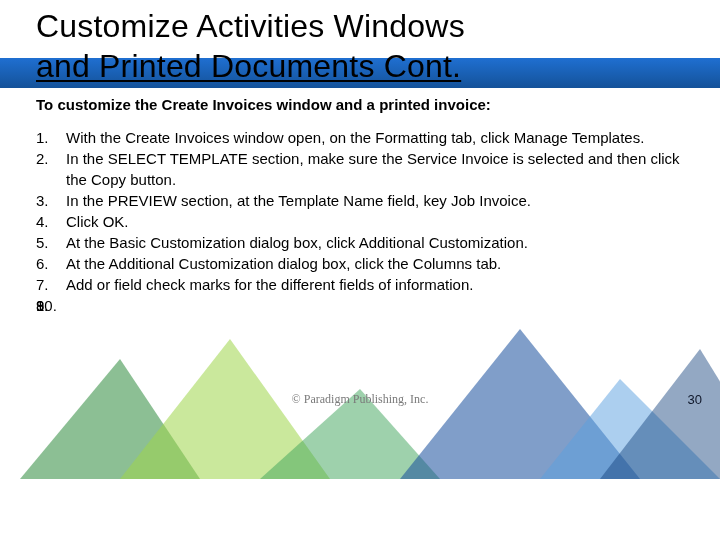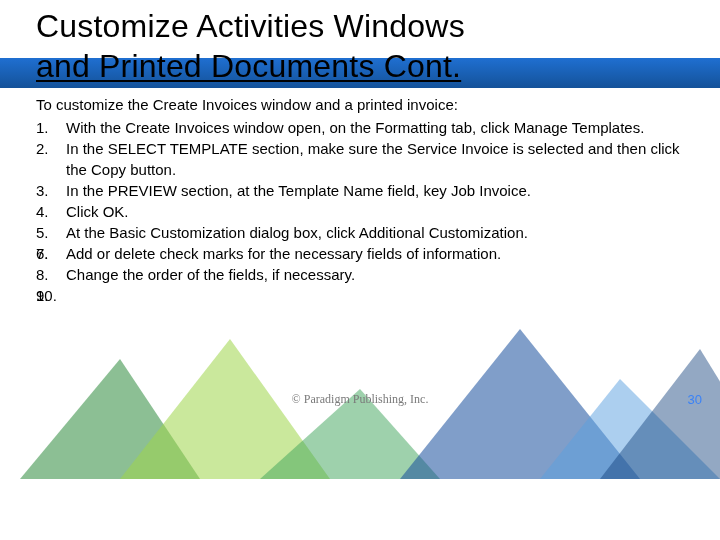--- a/index.html
+++ b/index.html
@@ -40,21 +40,21 @@
   .body {
     position: absolute;
     top: 94px;
     left: 36px;
     width: 648px;
     font-size: 15px;
     line-height: 21px;
     color: #000;
     z-index: 2;
   }
-  .intro { font-weight: 400; margin-bottom: 2px; }
+  .intro { font-weight: 700; margin-bottom: 12px; }
   ol.steps {
     list-style: none;
     counter-reset: step;
     padding-left: 0;
   }
   ol.steps > li {
     position: relative;
     padding-left: 30px;
     margin: 0;
   }
@@ -76,21 +76,21 @@
     font-size: 12px;
     color: #7a7a7a;
     z-index: 2;
     font-family: Liberation Serif, serif;
   }
   .pagenum {
     position: absolute;
     bottom: 12px;
     right: 18px;
     font-size: 13px;
-    color: #3b82f6;
+    color: #0f172a;
     z-index: 2;
   }
   
   .deco {
     position: absolute;
     bottom: -60px;
     left: 0;
     width: 720px;
     height: 200px;
     z-index: 1;
@@ -110,23 +110,23 @@
   </div>
 
   <div class="body">
     <div class="intro">To customize the Create Invoices window and a printed invoice:</div>
     <ol class="steps">
       <li><span class="num">1.</span><span>With the Create Invoices window open, on the Formatting tab, click Manage Templates.</span></li>
       <li><span class="num">2.</span><span>In the SELECT TEMPLATE section, make sure the Service Invoice is selected and then click the Copy button.</span></li>
       <li><span class="num">3.</span><span>In the PREVIEW section, at the Template Name field, key Job Invoice.</span></li>
       <li><span class="num">4.</span><span>Click OK.</span></li>
       <li><span class="num">5.</span><span>At the Basic Customization dialog box, click Additional Customization.</span></li>
-      <li><span class="num">6.</span></li>
-      <li><span class="num">7.</span><span>Add or delete check marks for the necessary fields of information.</span></li>
-      <li><span class="num">8.</span><span>Change the order of the fields, if necessary.</span></li>
+      <li><span class="num">6.</span><span>At the Additional Customization dialog box, click the Columns tab.</span></li>
+      <li><span class="num">7.</span><span>Add or field check marks for the different fields of information.</span></li>
+      <li><span class="num">8.</span></li>
       <li><span class="num">9.</span></li>
     </ol>
     <div class="step10"><span class="num">10.</span></div>
   </div>
 
   <svg class="deco" viewBox="0 0 720 200" preserveAspectRatio="none">
     <polygon points="20,200 120,80 200,200" fill="#2e8b3d" opacity="0.55"></polygon>
     <polygon points="120,200 230,60 330,200" fill="#9fd54a" opacity="0.55"></polygon>
     <polygon points="260,200 360,110 440,200" fill="#3da45a" opacity="0.5"></polygon>
     <polygon points="400,200 520,50 640,200" fill="#174f9c" opacity="0.55"></polygon>

